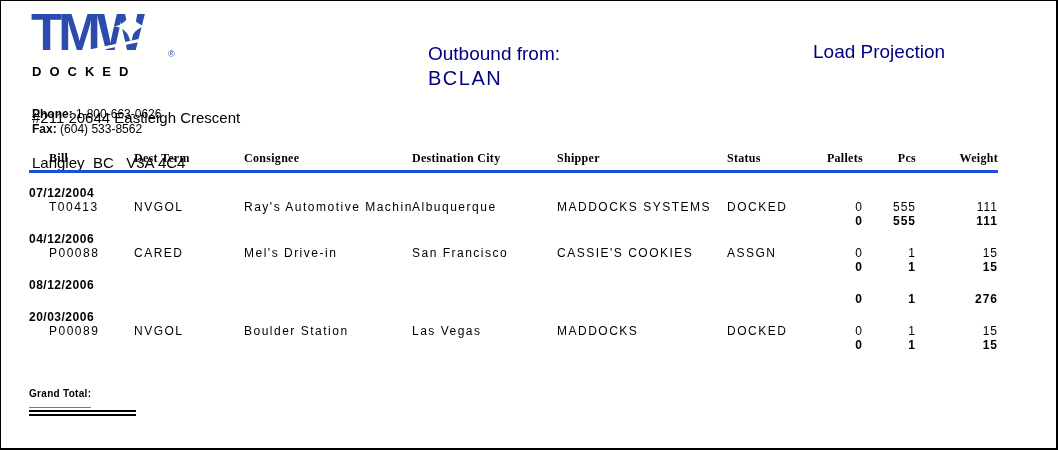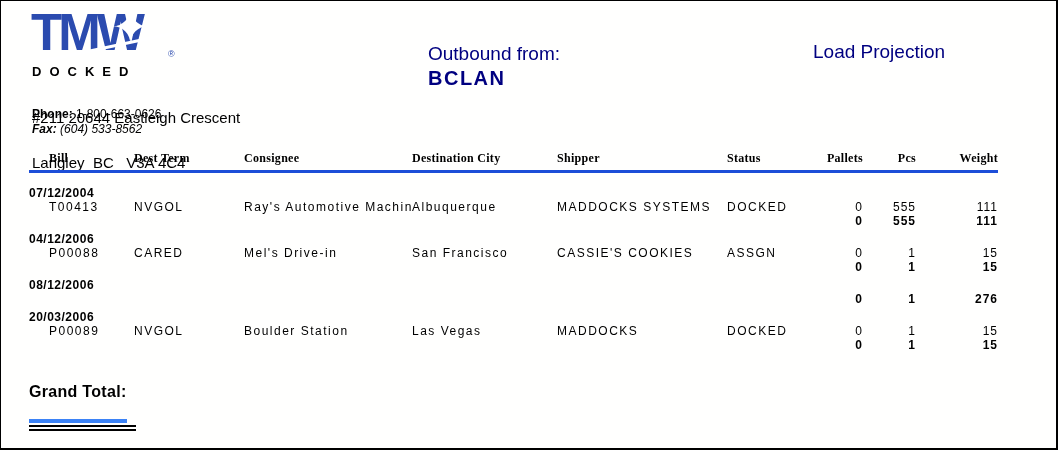--- a/index.html
+++ b/index.html
@@ -37,27 +37,27 @@
   }
   .rmark { position: absolute; left: 137px; top: 44px; font-size: 9px; color: #2b4baf; }
   .systems {
     position: absolute; left: 31px; top: 63px;
     font-weight: bold; font-size: 13px; letter-spacing: 8px;
     color: #000;
   }
   .addr { position: absolute; left: 31px; top: 79px; font-size: 15px; line-height: 15px; white-space: pre; }
   .contact { position: absolute; left: 31px; font-size: 12px; white-space: pre; }
   .contact.phone { top: 106px; }
-  .contact.fax { top: 121px; font-style: italic; }
+  .contact.fax { top: 121px; }
   .contact .lbl { font-weight: bold; }
 
   
   .title { position: absolute; color: #000080; font-size: 19px; white-space: pre; }
   .outbound-label { left: 427px; top: 42px; }
-  .terminal { left: 427px; top: 66px; font-size: 20px; letter-spacing: 1.5px; font-weight: bold; }
+  .terminal { left: 427px; top: 66px; font-size: 20px; letter-spacing: 1.5px; }
   .report-title { left: 812px; top: 27px; margin-top: 13px; }
 
   
   .tbl-wrap { position: absolute; left: 28px; top: 149px; width: 969px; }
   table { border-collapse: collapse; table-layout: fixed; width: 969px; }
   th, td {
     font-size: 12px; padding: 0; white-space: nowrap; overflow: hidden;
     vertical-align: bottom; text-align: left;
   }
   th {
@@ -71,22 +71,22 @@
   tr.sp-head td { height: 15px; border: none; }
   tr.date-row td { height: 14px; font-weight: bold; letter-spacing: 0.5px; }
   tr.data-row td { height: 14px; letter-spacing: 1.5px; margin-top: 32px; }
   tr.data-row td.num { letter-spacing: 1px; }
   tr.subtotal-row td { height: 13px; font-weight: bold; letter-spacing: 1px; }
   tr.sp-group td { height: 4px; }
 
   
   .grand-total { position: absolute; left: 28px; top: 382px; }
   .grand-total .gt-text {
-    font-size: 16px; font-weight: bold; letter-spacing: 0.3px;
-    display: inline-block; border-bottom: 4px solid #3b82f6; padding-bottom: 18px;
+    font-size: 10px; font-weight: bold; letter-spacing: 0.3px;
+    display: inline-block; border-bottom: 1px solid #3b82f6; padding-bottom: 8px;
   }
   .double-rule {
     margin-top: 2px; width: 107px; height: 6px;
     border-top: 2px solid #000; border-bottom: 2px solid #000;
   }
 </style>
 </head>
 <body>
 
 <div class="page">

